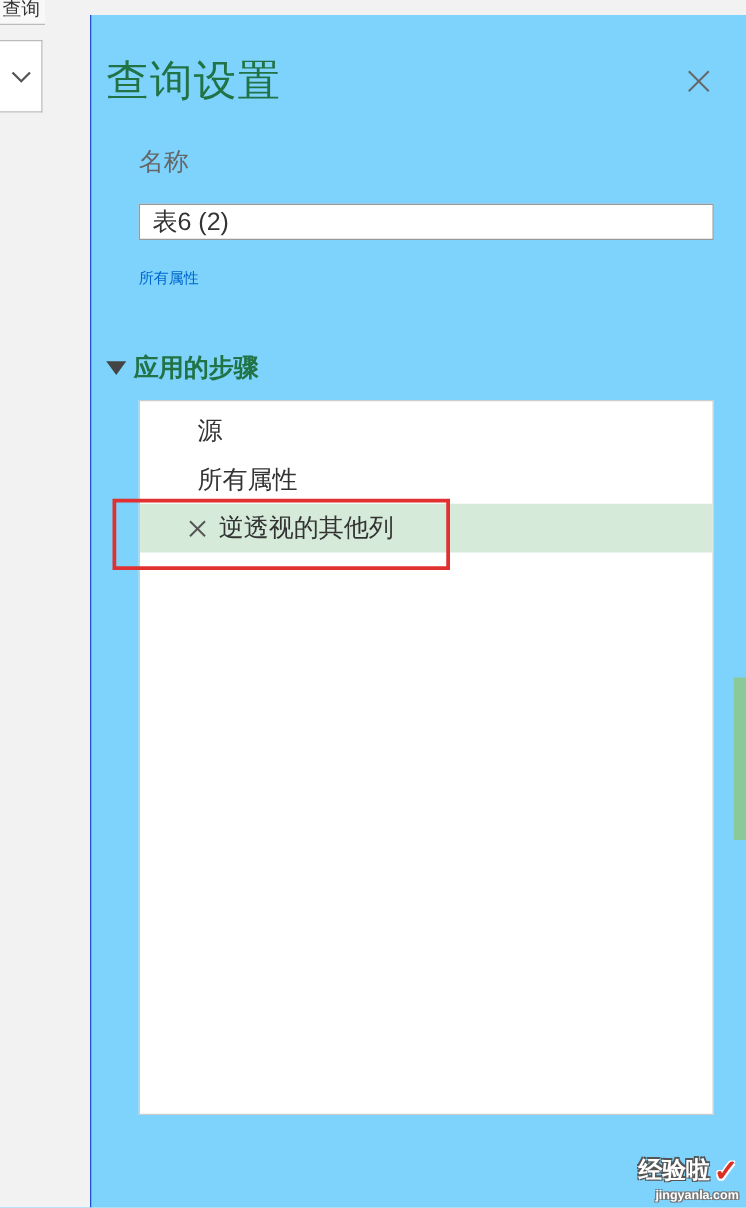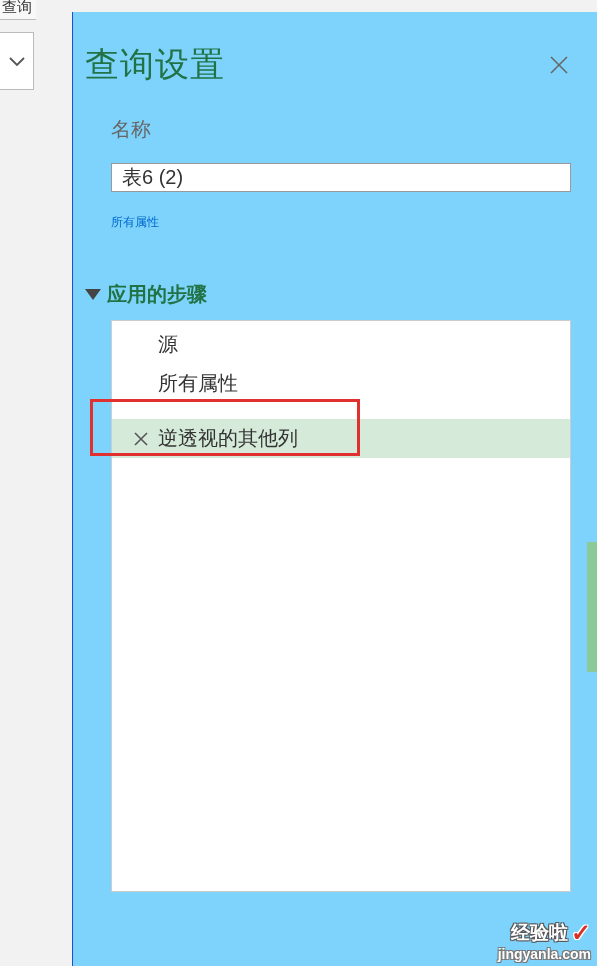--- a/index.html
+++ b/index.html
@@ -142,25 +142,24 @@
       cursor: pointer;
     }
     .step-item.first {
       padding-top: 10px;
     }
     .step-item-selected {
       background: #d5ead9;
       display: flex;
       align-items: center;
       gap: 8px;
-      padding: 6px 0 6px 20px;
-      font-size: 20px;
-      color: #333;
-      cursor: pointer;
-      margin-top: 16px;
+      padding: 6px 0 6px 37px;
+      font-size: 20px;
+      color: #333;
+      cursor: pointer;
     }
     .step-item-selected .delete-x {
       width: 18px;
       height: 18px;
     }
     .highlight-box {
       position: absolute;
       border: 3px solid #e03030;
       pointer-events: none;
       top: 78px;
@@ -192,21 +191,21 @@
       align-items: center;
       justify-content: flex-end;
       gap: 3px;
     }
     .watermark .wm-check {
       color: #d93025;
       font-size: 24px;
       text-shadow: -1px -1px 0 #fff, 1px -1px 0 #fff, -1px 1px 0 #fff, 1px 1px 0 #fff;
     }
     .watermark .wm-sub {
-      font-size: 14px;
+      font-size: 10px;
       color: #fff;
       text-shadow: -1px -1px 0 #777, 1px -1px 0 #777, -1px 1px 0 #777, 1px 1px 0 #777;
     }
   </style>
 </head>
 <body>
 
 <div class="top-tab-fragment">查询</div>
 
 <div class="dropdown-button">

